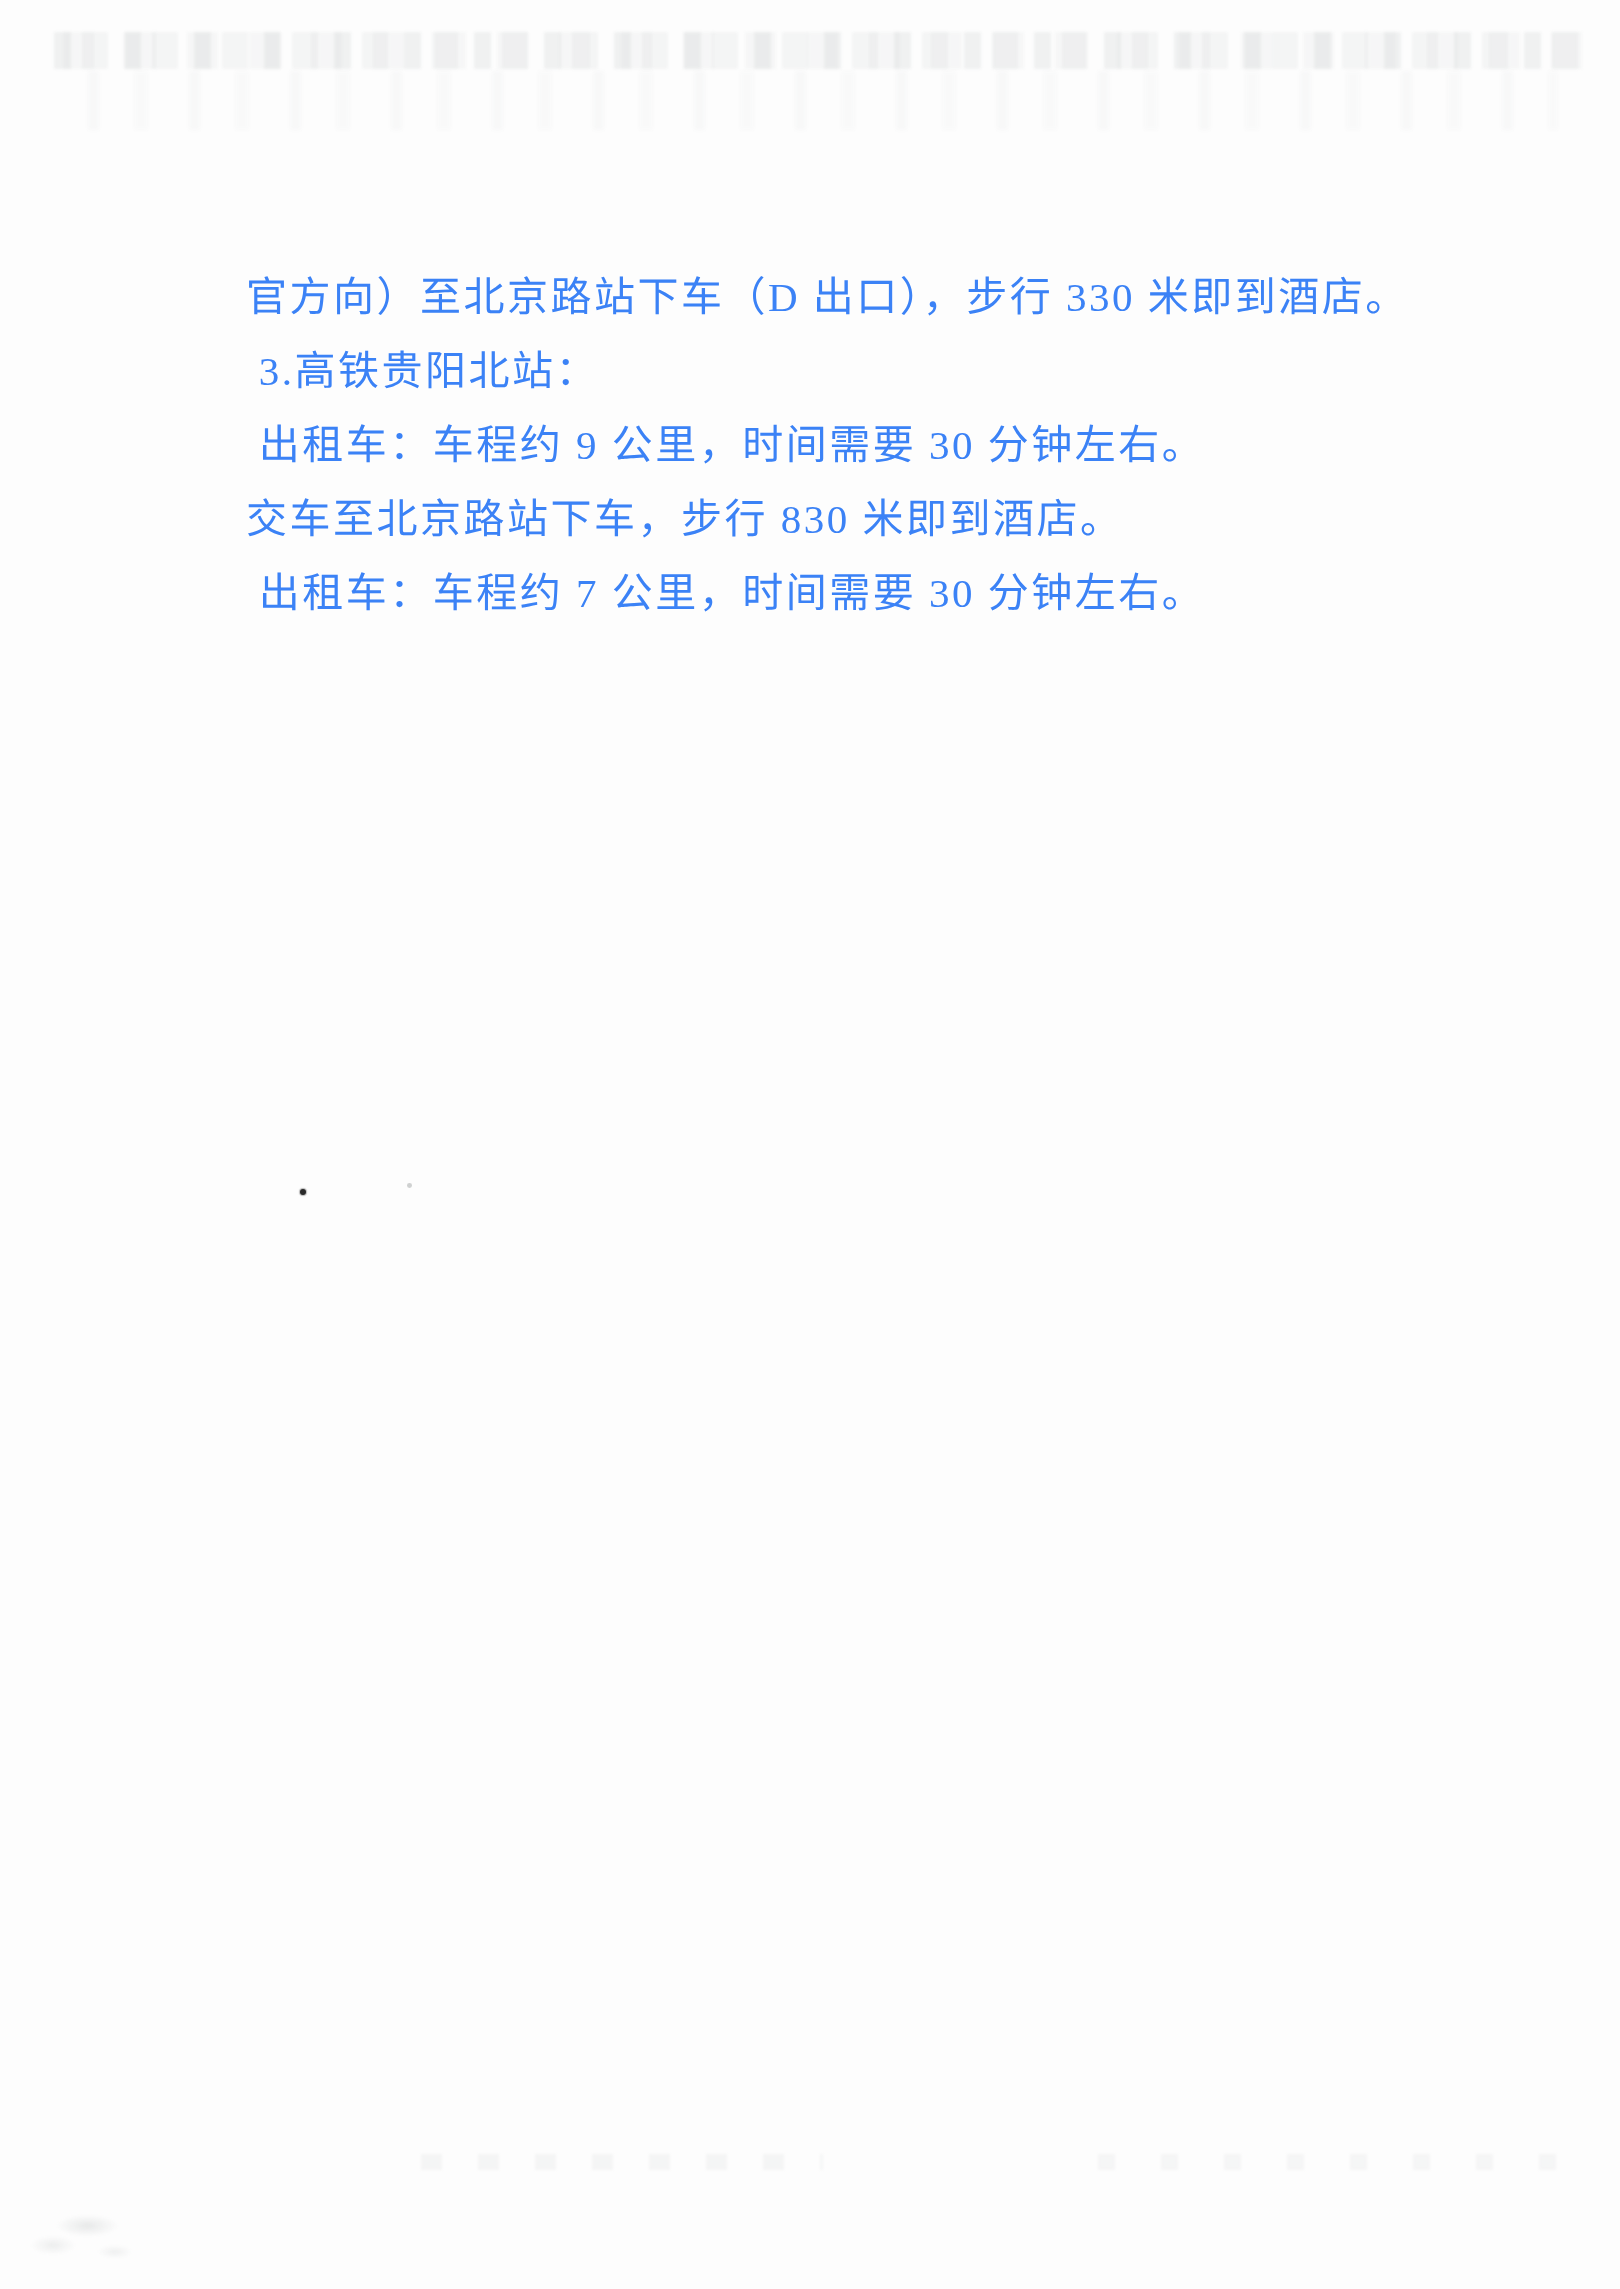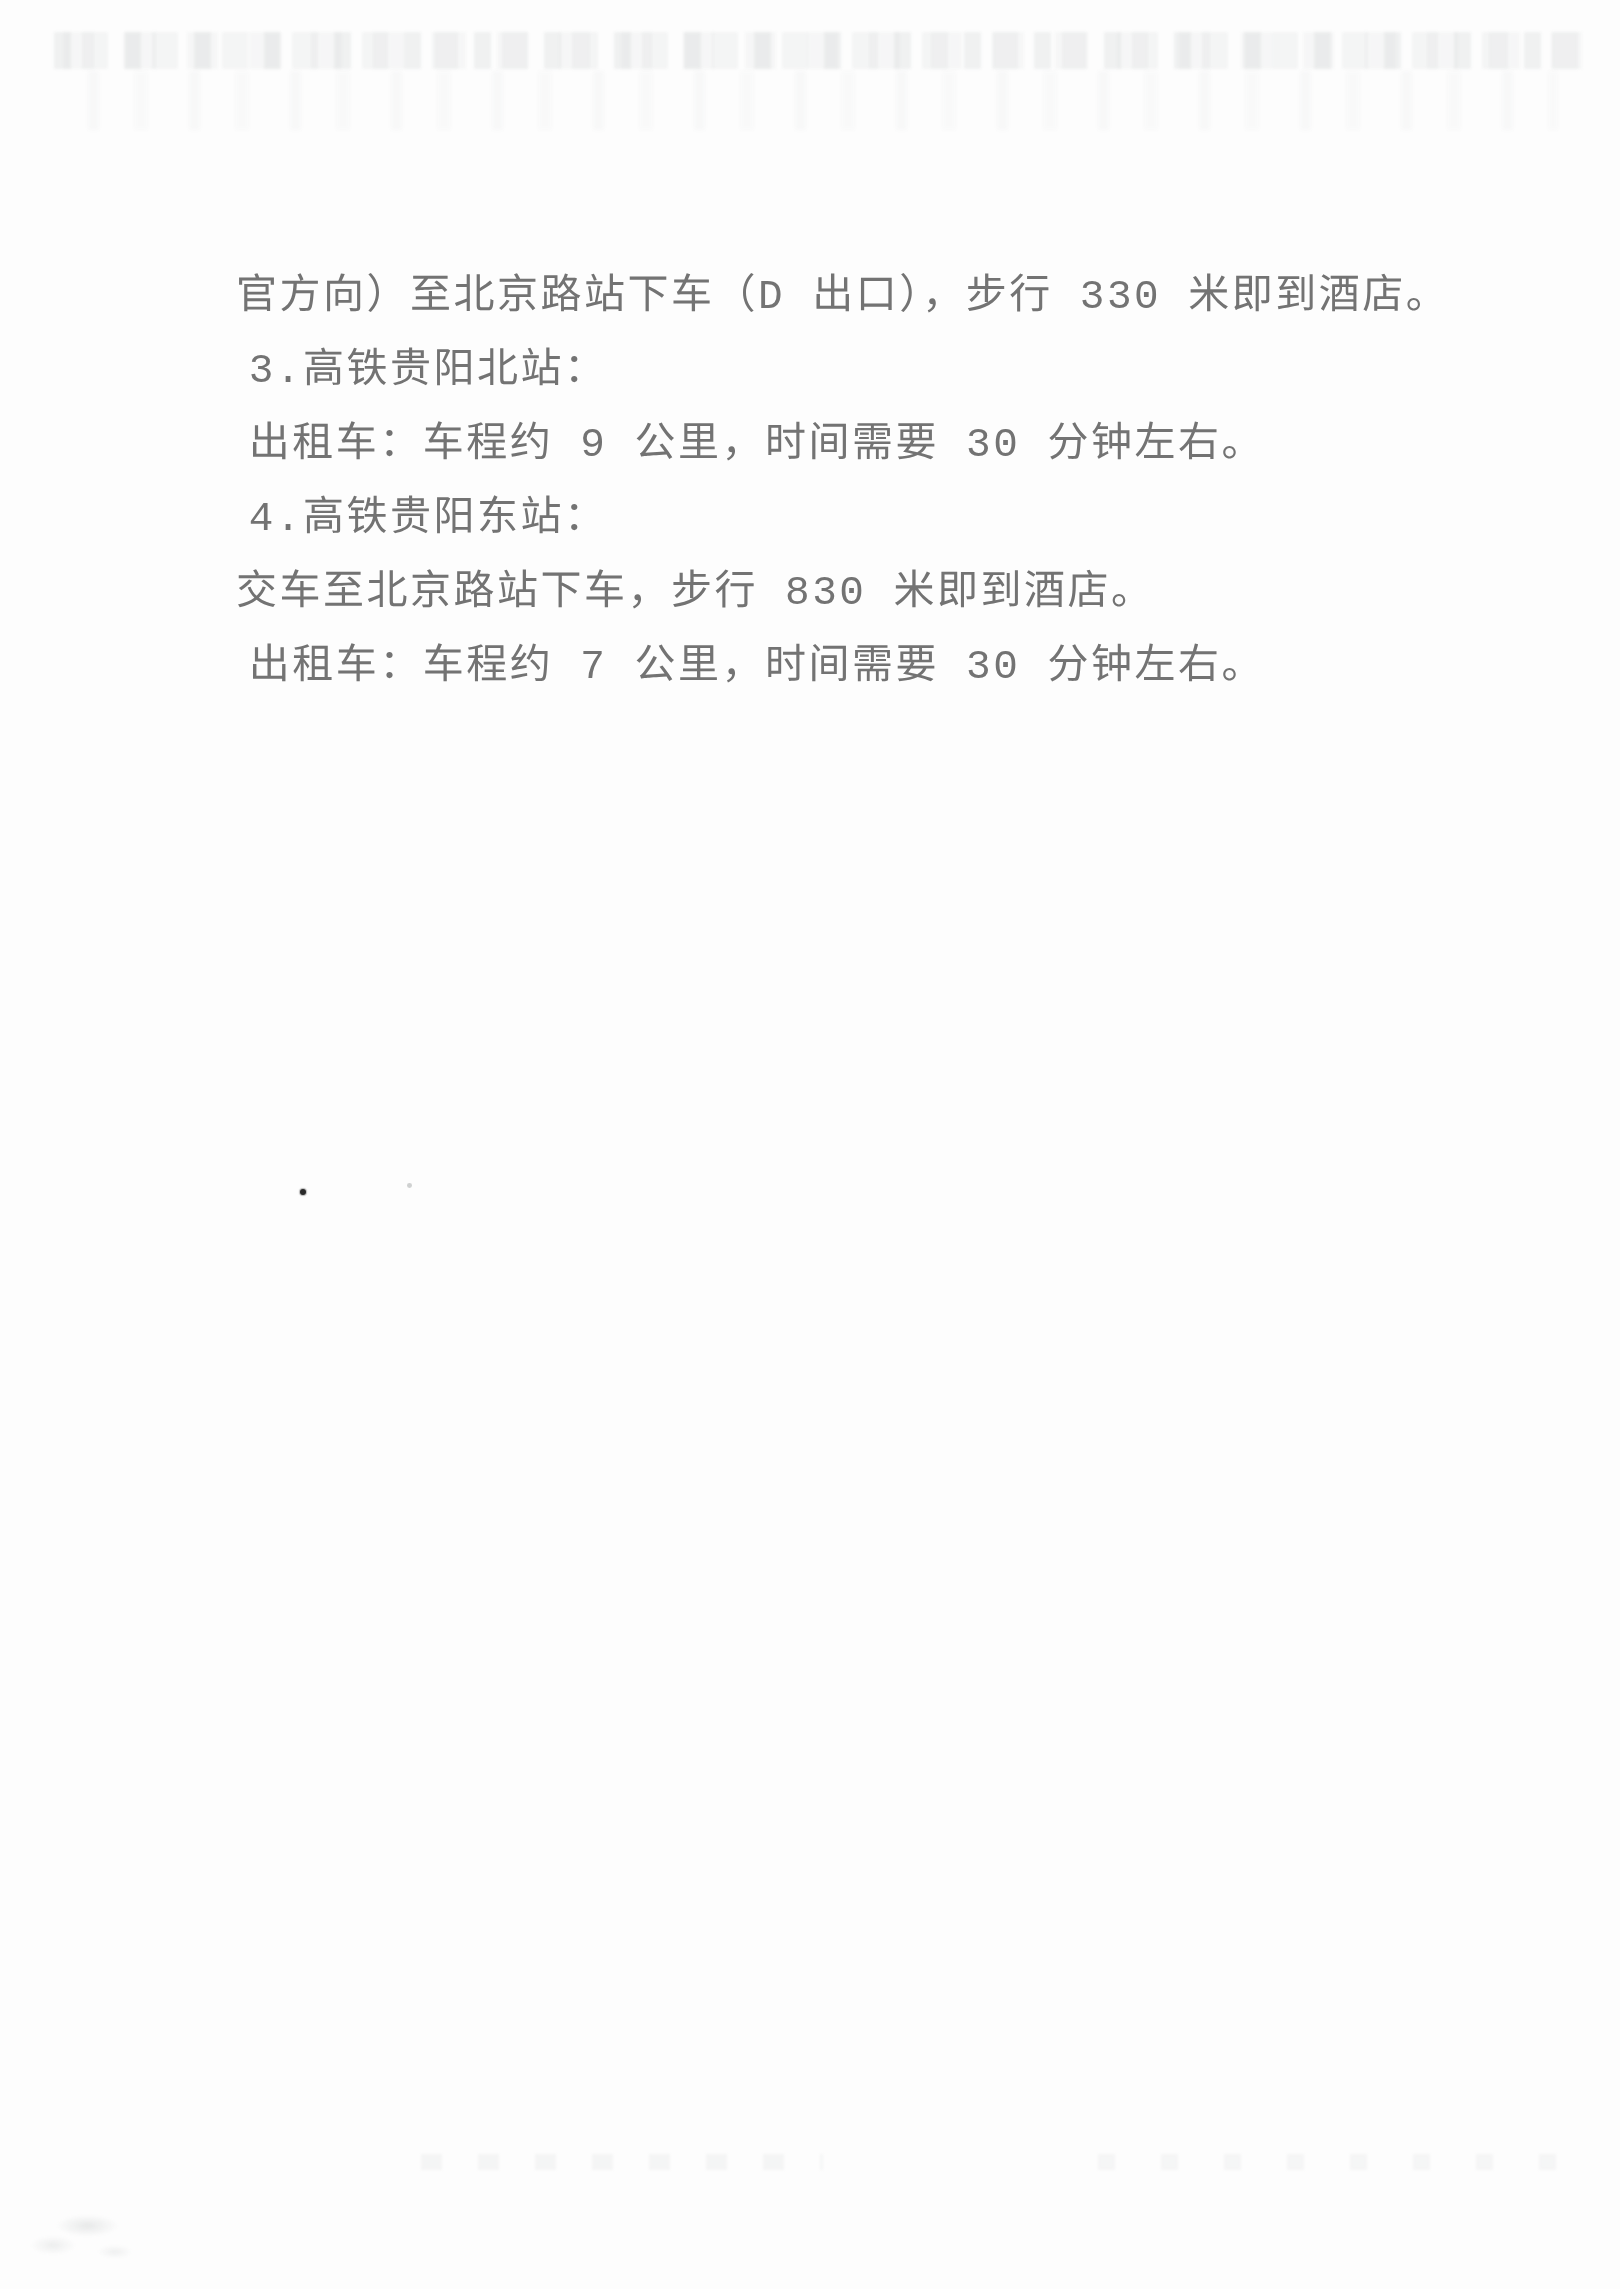--- a/index.html
+++ b/index.html
@@ -10,30 +10,29 @@
     width: 1620px;
     height: 2290px;
     position: relative;
     background: #fdfdfd;
     overflow: hidden;
     font-family: "Liberation Serif", "DejaVu Serif", serif;
   }
   
   .text-block {
     position: absolute;
-    left: 236px;
+    left: 246px;
     top: 260px;
     width: 1215px;
     font-size: 41px;
     line-height: 74px;
     letter-spacing: 2.5px;
-    color: #737373;
+    color: #3b82f6;
     -webkit-font-smoothing: antialiased;
     white-space: nowrap;
-    font-family: Liberation Mono, monospace;
   }
   .line { height: 74px; }
   .line.indent { padding-left: 12.7px; }
 
   
   .noise-band-top {
     position: absolute;
     left: 54px; top: 32px;
     width: 1539px; height: 37px;
     background:
@@ -103,21 +102,20 @@
 </head>
 <body>
 
 <div class="noise-band-top"></div>
 <div class="noise-band-top-tail"></div>
 
 <div class="text-block">
   <div class="line">官方向）至北京路站下车（D 出口），步行 330 米即到酒店。</div>
   <div class="line indent">3.高铁贵阳北站：</div>
   <div class="line indent">出租车：车程约 9 公里，时间需要 30 分钟左右。</div>
-  <div class="line indent">4.高铁贵阳东站：</div>
   <div class="line">交车至北京路站下车，步行 830 米即到酒店。</div>
   <div class="line indent">出租车：车程约 7 公里，时间需要 30 分钟左右。</div>
 </div>
 
 <div class="ink-speck-dark"></div>
 <div class="ink-speck-light"></div>
 
 <div class="noise-band-bottom-a"></div>
 <div class="noise-band-bottom-b"></div>
 <div class="smudge-bottom-left"></div>

